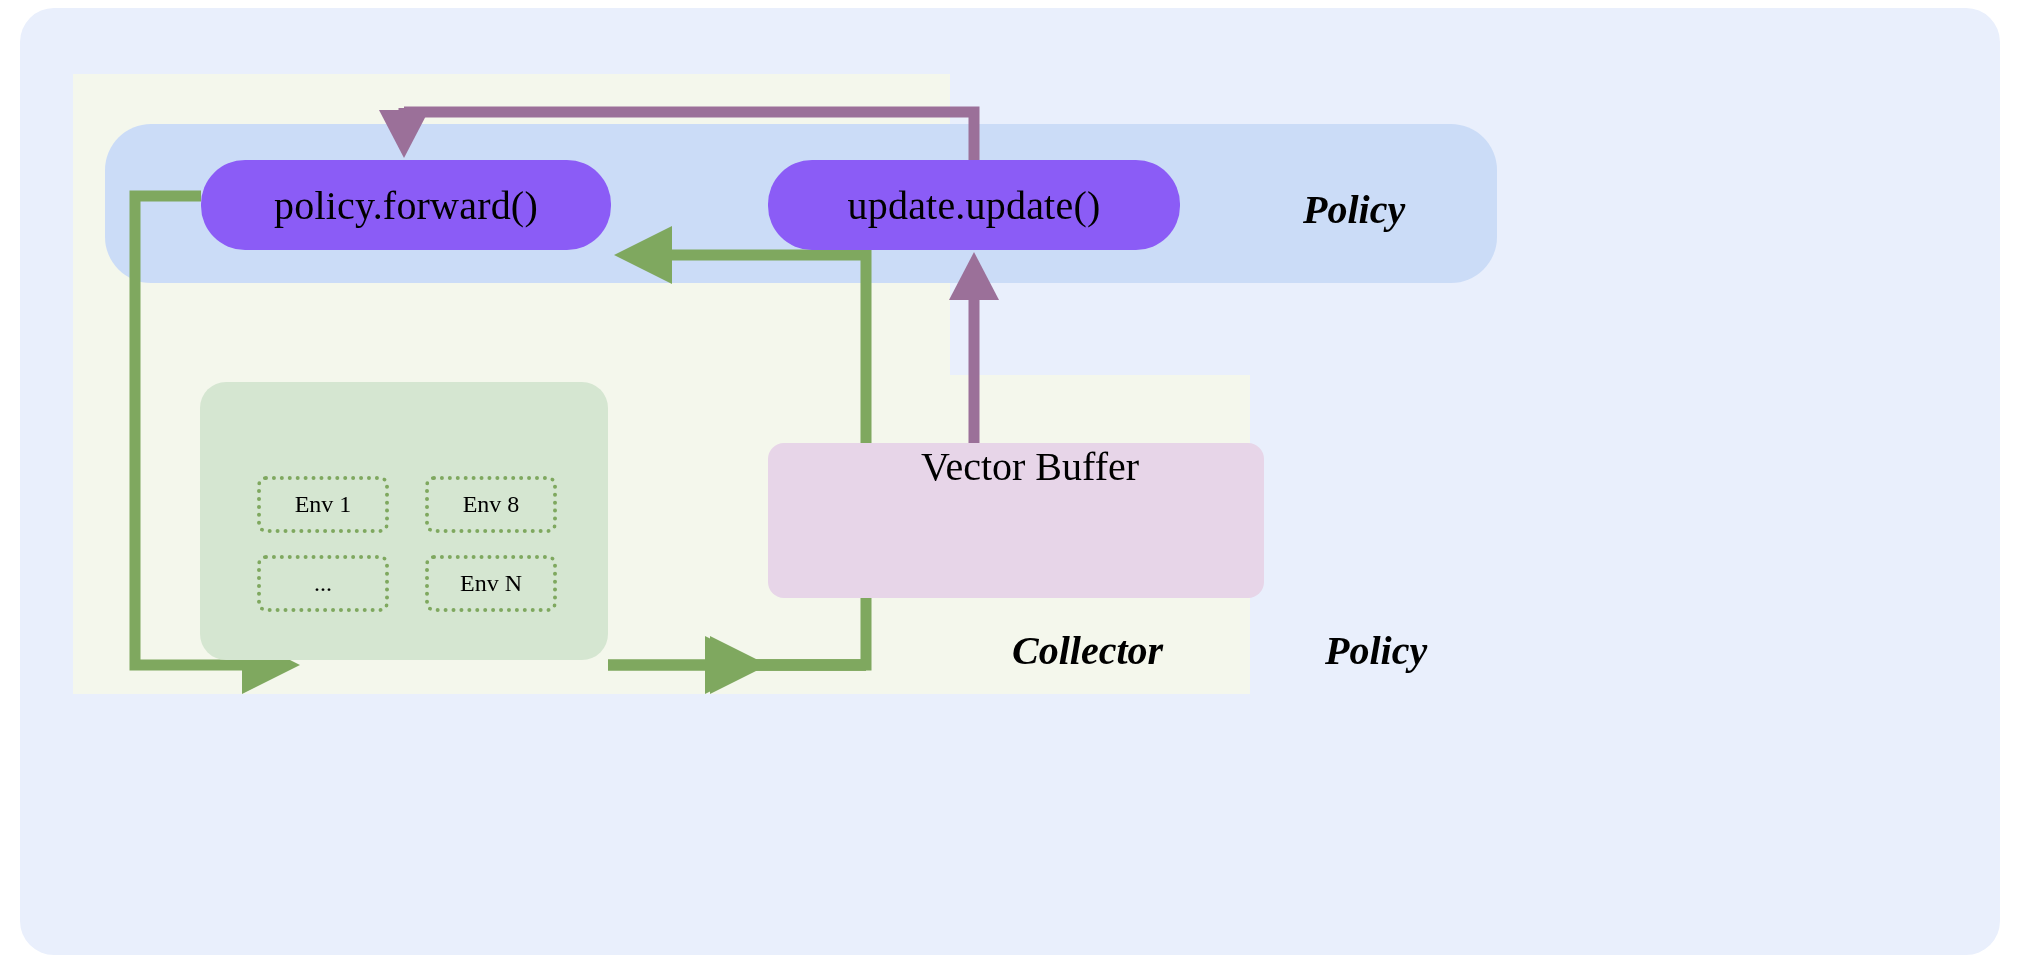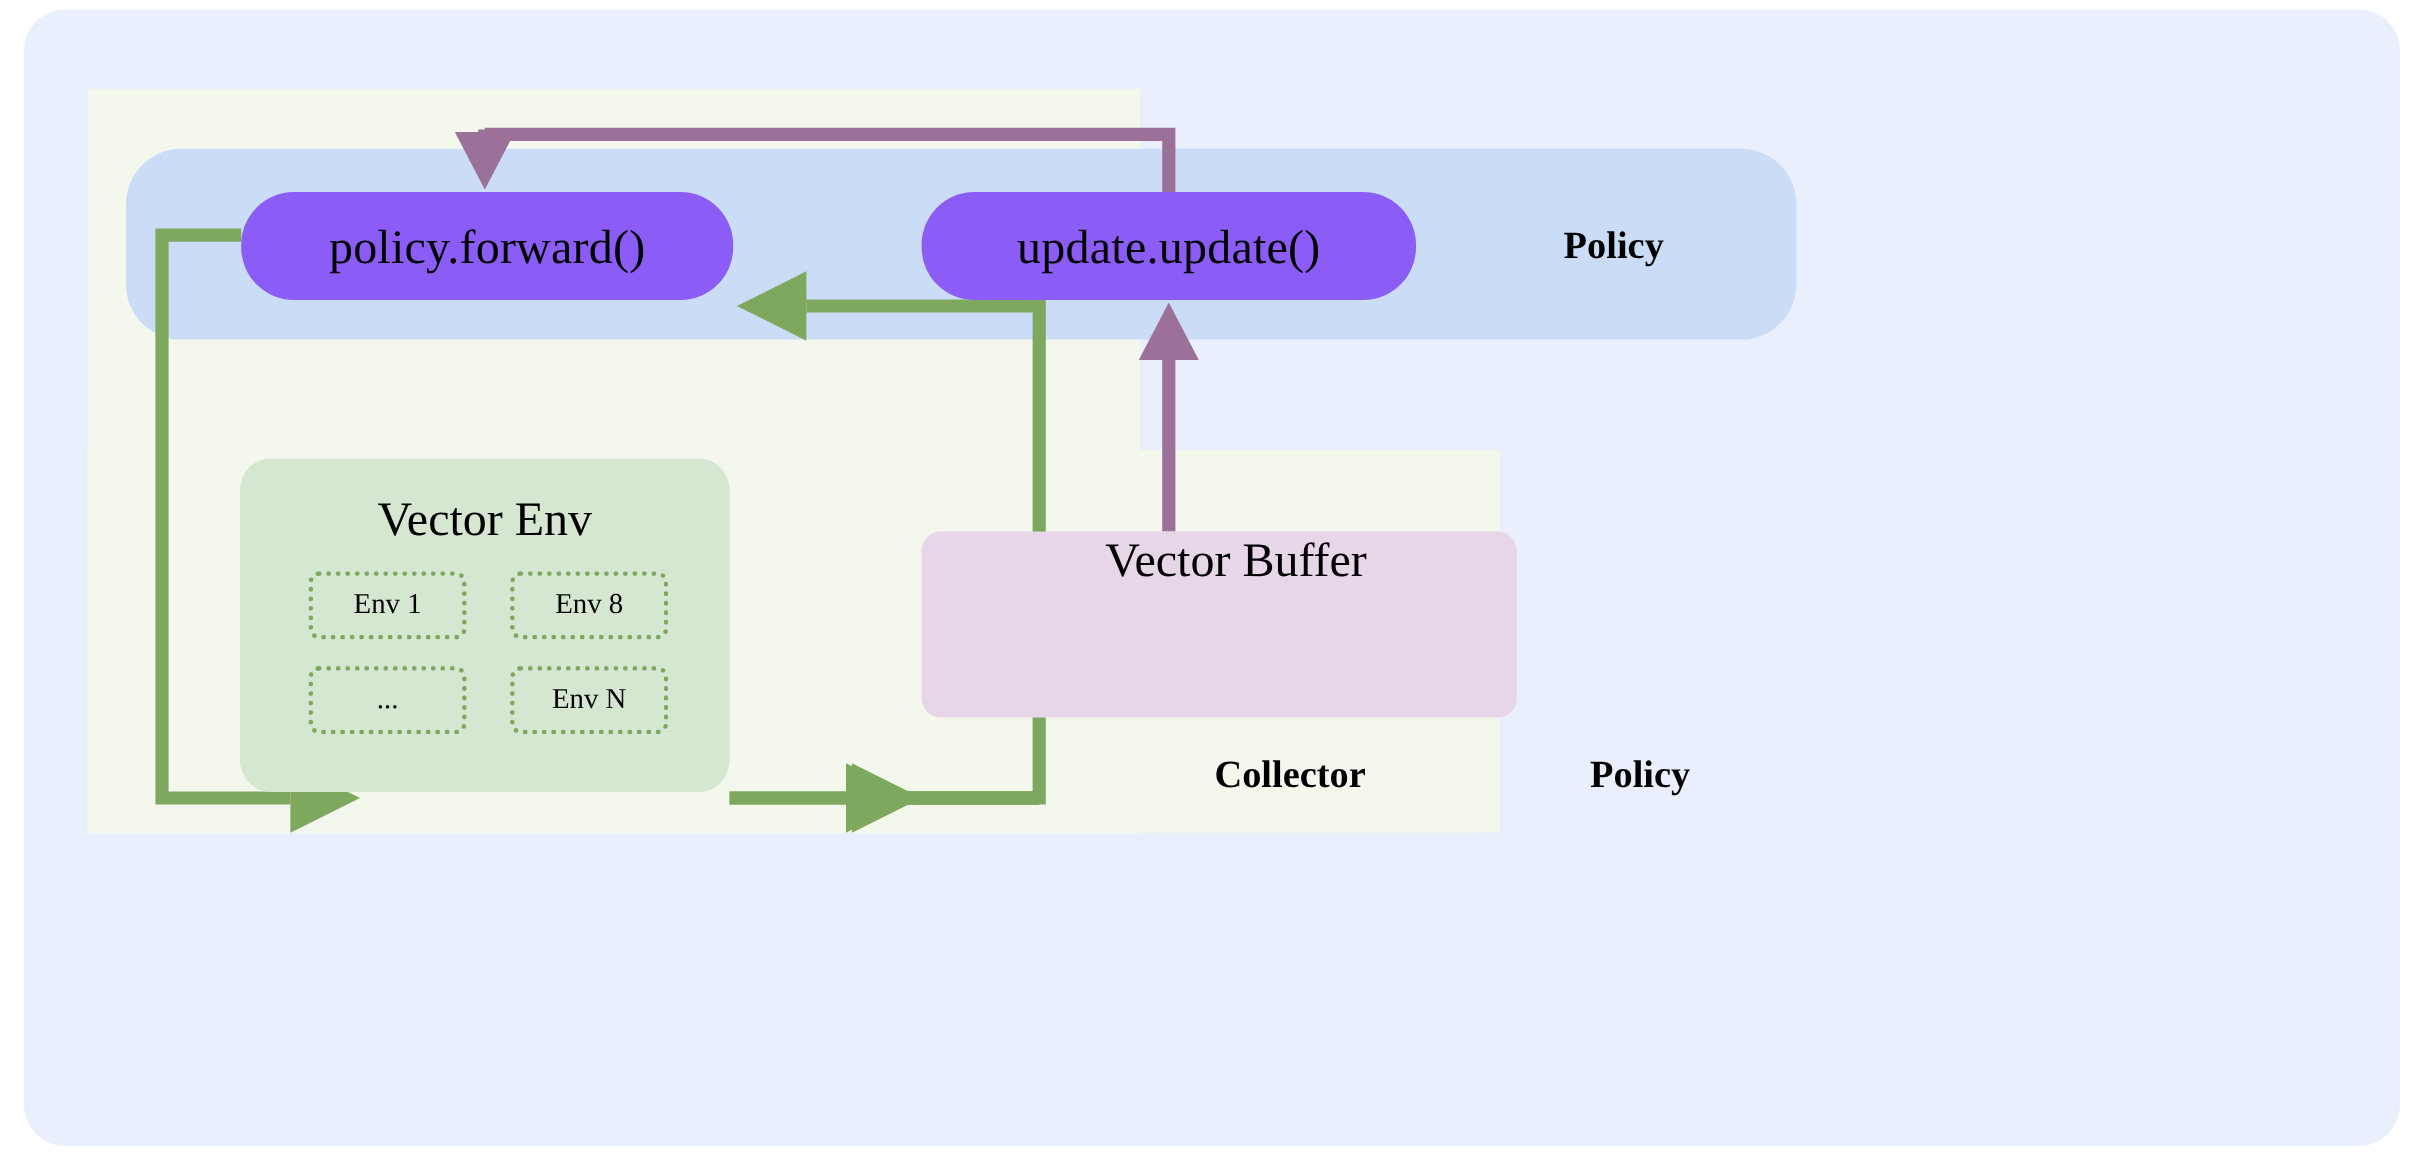--- a/index.html
+++ b/index.html
@@ -101,23 +101,24 @@
     display: flex;
     justify-content: center;
     font-size: 40px;
     color: #000;
     padding-left: 28px;
   }
 
   
   .container-label {
     font-weight: bold;
-    font-size: 32px;
+    font-size: 40px;
     color: #000;
     white-space: nowrap;
+    font-style: italic;
   }
   .label-policy    { left: 1303px; top: 186px; }
   .label-collector { left: 1012px; top: 627px; }
   .label-trainer   { left: 1325px; top: 627px; }
 
   
   .arrows { left: 0; top: 0; width: 2020px; height: 965px; }
 </style>
 </head>
 <body>
@@ -172,21 +173,20 @@
 
   <div class="abs pill pill-forward">
     <span>policy.forward()</span>
   </div>
 
   <div class="abs pill pill-update">
     <span>update.update()</span>
   </div>
 
   <div class="abs vector-env">
-    <div class="vector-env-title">Vector Env</div>
     <div class="env-grid">
       <div class="env-cell">Env 1</div>
       <div class="env-cell">Env 8</div>
       <div class="env-cell">...</div>
       <div class="env-cell">Env N</div>
     </div>
   </div>
 
   <div class="abs vector-buffer">
     <span>Vector Buffer</span>

